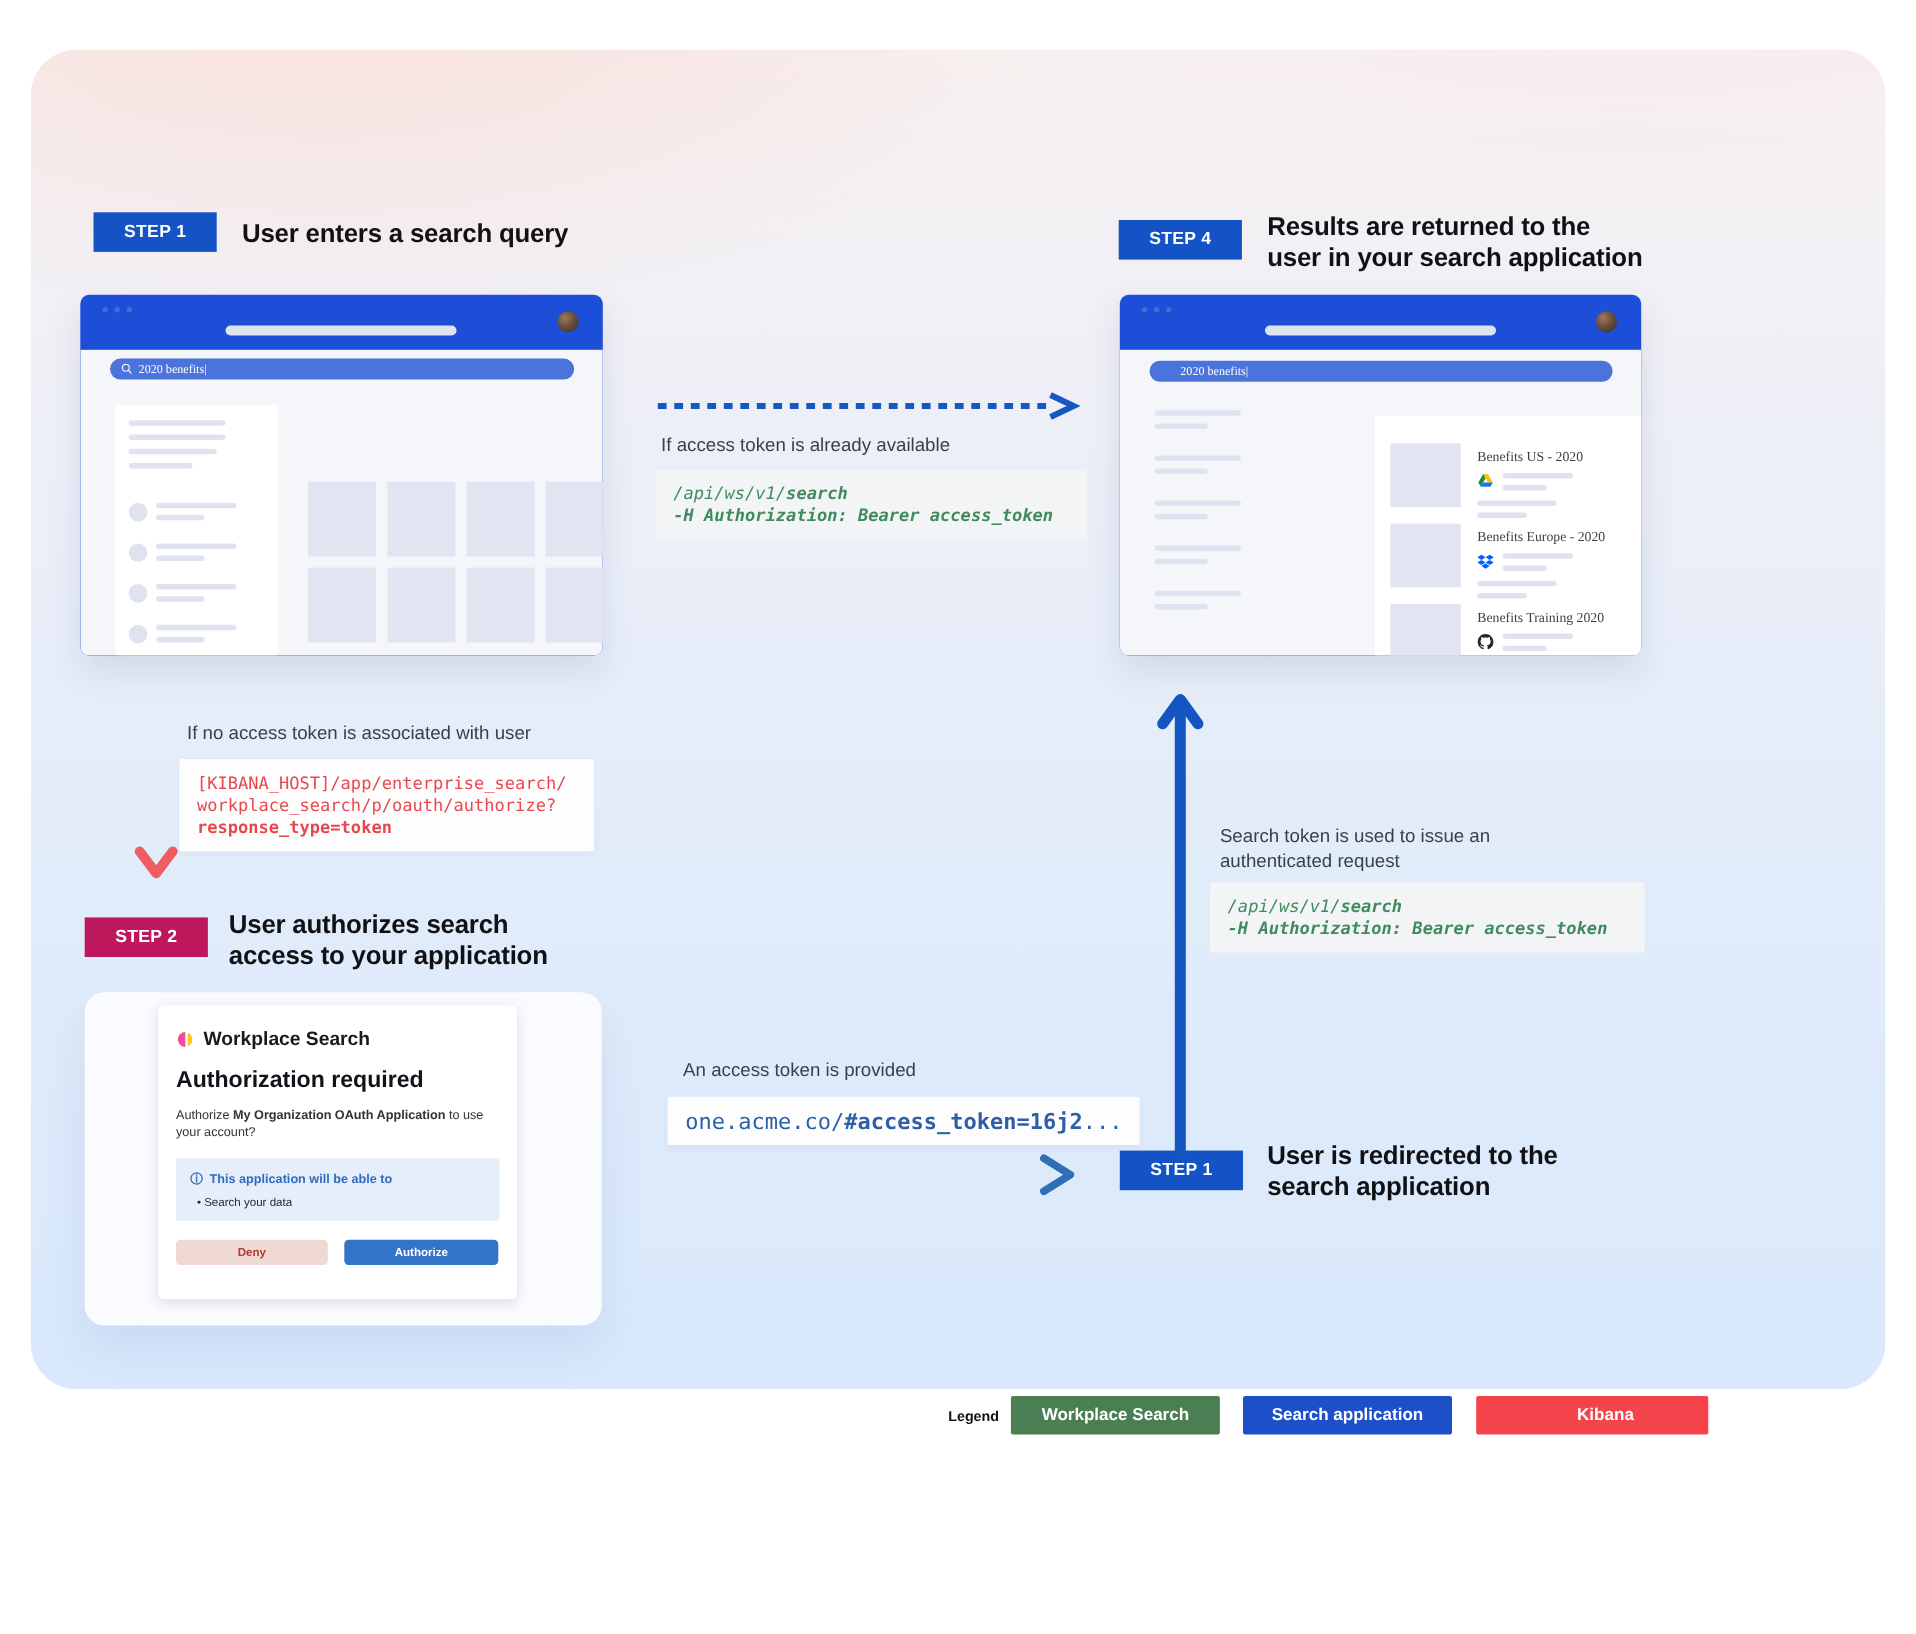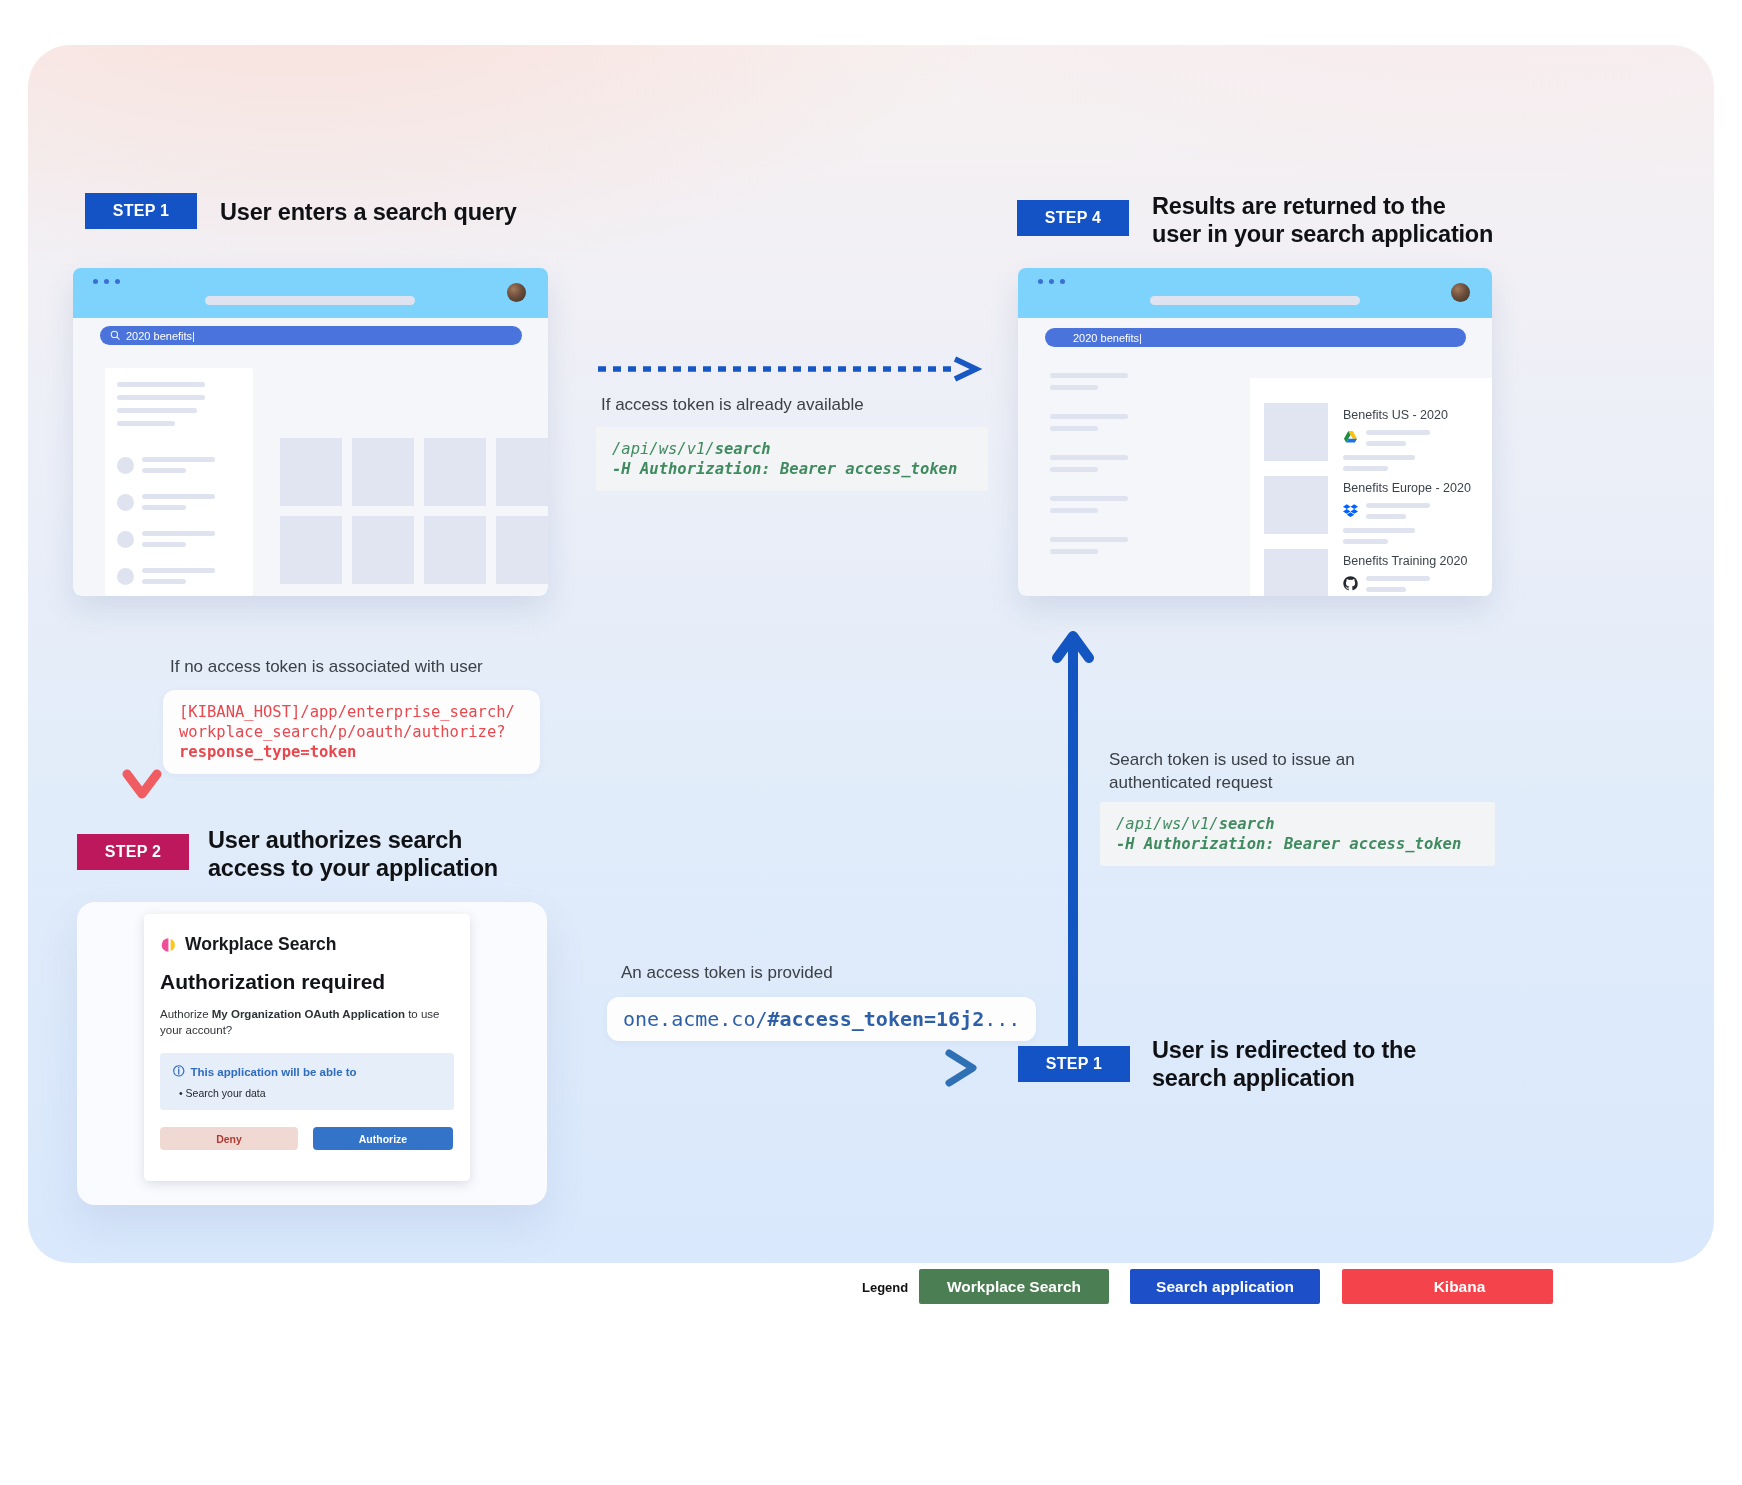--- a/index.html
+++ b/index.html
@@ -9,28 +9,28 @@
       radial-gradient(1200px 520px at 16% -6%, rgba(249,212,203,.6), rgba(249,212,203,0) 60%),
       radial-gradient(1300px 560px at 86% -12%, rgba(248,224,229,.5), rgba(248,224,229,0) 55%),
       linear-gradient(180deg,#f7f1f1 0%,#edeff7 30%,#e1ecfa 62%,#d9e8fc 100%);}
   .diagram-title{position:absolute;left:0;top:92px;width:1620px;text-align:center;font-size:29px;font-weight:700;color:#14161a;letter-spacing:-.3px;}
   .badge{position:absolute;width:112px;height:36px;display:flex;align-items:center;justify-content:center;
     color:#fff;font-size:16px;font-weight:700;letter-spacing:.3px;}
   .badge.blue{background:#1353c5;} .badge.red{background:#be185d;}
   .step-title{position:absolute;font-size:23.5px;line-height:28px;font-weight:700;color:#0f1114;letter-spacing:-.2px;}
   .note{position:absolute;font-size:17px;color:#3b4046;}
   .code{position:absolute;font-family:"DejaVu Sans Mono",monospace;font-size:15.5px;line-height:20px;white-space:pre;border-radius:2px;padding:12px 16px;background:#f3f4f6;}
-  .code.white{background:#fdfdfe;box-shadow:0 2px 6px rgba(80,100,150,.06);border-radius:12px;}
+  .code.white{background:#fdfdfe;box-shadow:0 2px 6px rgba(80,100,150,.06);}
   .code .green{color:#3f8b5f;font-style:italic;} .code .red{color:#e8474d;} .code .blue{color:#2d5fa8;}
   .code .b{font-weight:700;}
   .arrow{position:absolute;}
 
   
-  .browser{position:absolute;width:475px;height:328px;background:#7dd3fc;border-radius:8px;overflow:hidden;
-    box-shadow:0 14px 30px rgba(50,70,130,.12);}
+  .browser{position:absolute;width:475px;height:328px;background:#1d4ed8;border-radius:8px;overflow:hidden;
+    box-shadow:0 14px 30px rgba(50,70,130,.12);font-family:Liberation Serif, serif;}
   .dots{position:absolute;left:20px;top:11px;display:flex;gap:6px;}
   .dot{width:5px;height:5px;border-radius:50%;background:#3b6fd4;}
   .urlpill{position:absolute;left:132px;top:28px;width:210px;height:9px;border-radius:5px;background:#dfe3ef;}
   .avatar{position:absolute;right:22px;top:15px;width:19px;height:19px;border-radius:50%;
     background:radial-gradient(circle at 35% 32%,#a3795c 0%,#6b4e3c 45%,#3c2d24 100%);}
   .b-content{position:absolute;left:0;top:50px;right:0;bottom:0;background:#f5f6fa;}
   .searchpill{position:absolute;left:27px;top:8px;right:26px;height:19px;border-radius:10px;background:#4b73dc;
     color:#fff;font-size:11px;display:flex;align-items:center;gap:5px;padding-left:10px;box-sizing:border-box;}
   .sk{background:#dfe3f0;border-radius:3px;height:5px;}
   .card{position:absolute;left:32px;top:50px;width:148px;bottom:0;background:#fff;border-radius:3px;padding:14px 12px;box-sizing:border-box;}

